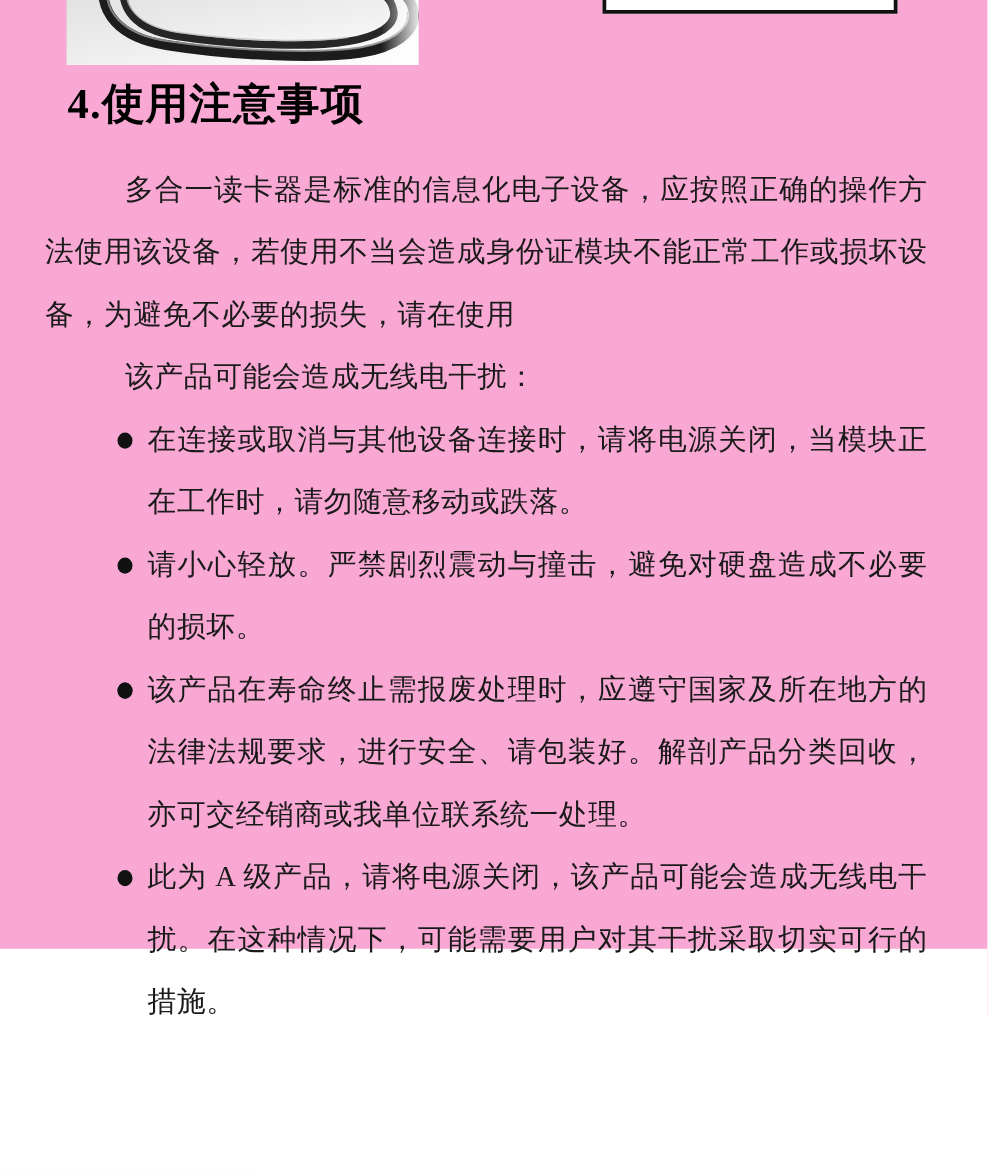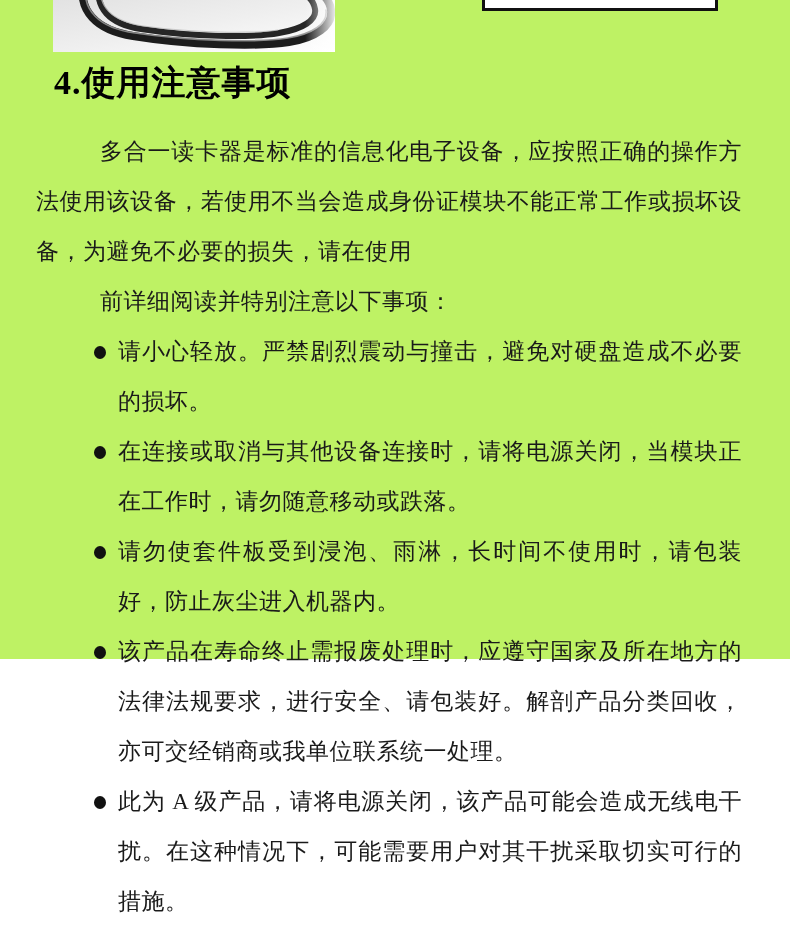--- a/index.html
+++ b/index.html
@@ -11,22 +11,22 @@
   body {
     width: 790px;
     height: 939px;
     overflow: hidden;
     font-family: "Liberation Serif", "DejaVu Serif", serif;
     color: #1a1a1a;
   }
   .page {
     position: relative;
     width: 790px;
-    height: 659px;
-    background: #bef264;
+    height: 759px;
+    background: #f9a8d4;
   }
   
   .photo {
     position: absolute;
     left: 53px;
     top: 0;
     width: 282px;
     height: 52px;
     overflow: hidden;
   }
@@ -112,37 +112,36 @@
   </div>
 
   <div class="empty-box"></div>
 
   <h1 class="heading">4.使用注意事项</h1>
 
   <div class="content">
 
     <p class="para">多合一读卡器是标准的信息化电子设备，应按照正确的操作方法使用该设备，若使用不当会造成身份证模块不能正常工作或损坏设备，为避免不必要的损失，请在使用</p>
 
-    <p class="para">前详细阅读并特别注意以下事项：</p>
+    <p class="para">该产品可能会造成无线电干扰：</p>
 
     <div class="bullets">
+
+      <div class="bullet-item">
+        <span class="bullet-dot"></span>
+        <div class="bullet-text">在连接或取消与其他设备连接时，请将电源关闭，当模块正在工作时，请勿随意移动或跌落。</div>
+      </div>
 
       <div class="bullet-item">
         <span class="bullet-dot"></span>
         <div class="bullet-text">请小心轻放。严禁剧烈震动与撞击，避免对硬盘造成不必要的损坏。</div>
       </div>
 
       <div class="bullet-item">
         <span class="bullet-dot"></span>
-        <div class="bullet-text">在连接或取消与其他设备连接时，请将电源关闭，当模块正在工作时，请勿随意移动或跌落。</div>
-      </div>
-
-      <div class="bullet-item">
-        <span class="bullet-dot"></span>
-        <div class="bullet-text">请勿使套件板受到浸泡、雨淋，长时间不使用时，请包装好，防止灰尘进入机器内。</div>
       </div>
 
       <div class="bullet-item">
         <span class="bullet-dot"></span>
         <div class="bullet-text">该产品在寿命终止需报废处理时，应遵守国家及所在地方的法律法规要求，进行安全、请包装好。解剖产品分类回收，亦可交经销商或我单位联系统一处理。</div>
       </div>
 
       <div class="bullet-item">
         <span class="bullet-dot"></span>
         <div class="bullet-text">此为 A 级产品，请将电源关闭，该产品可能会造成无线电干扰。在这种情况下，可能需要用户对其干扰采取切实可行的措施。</div>

